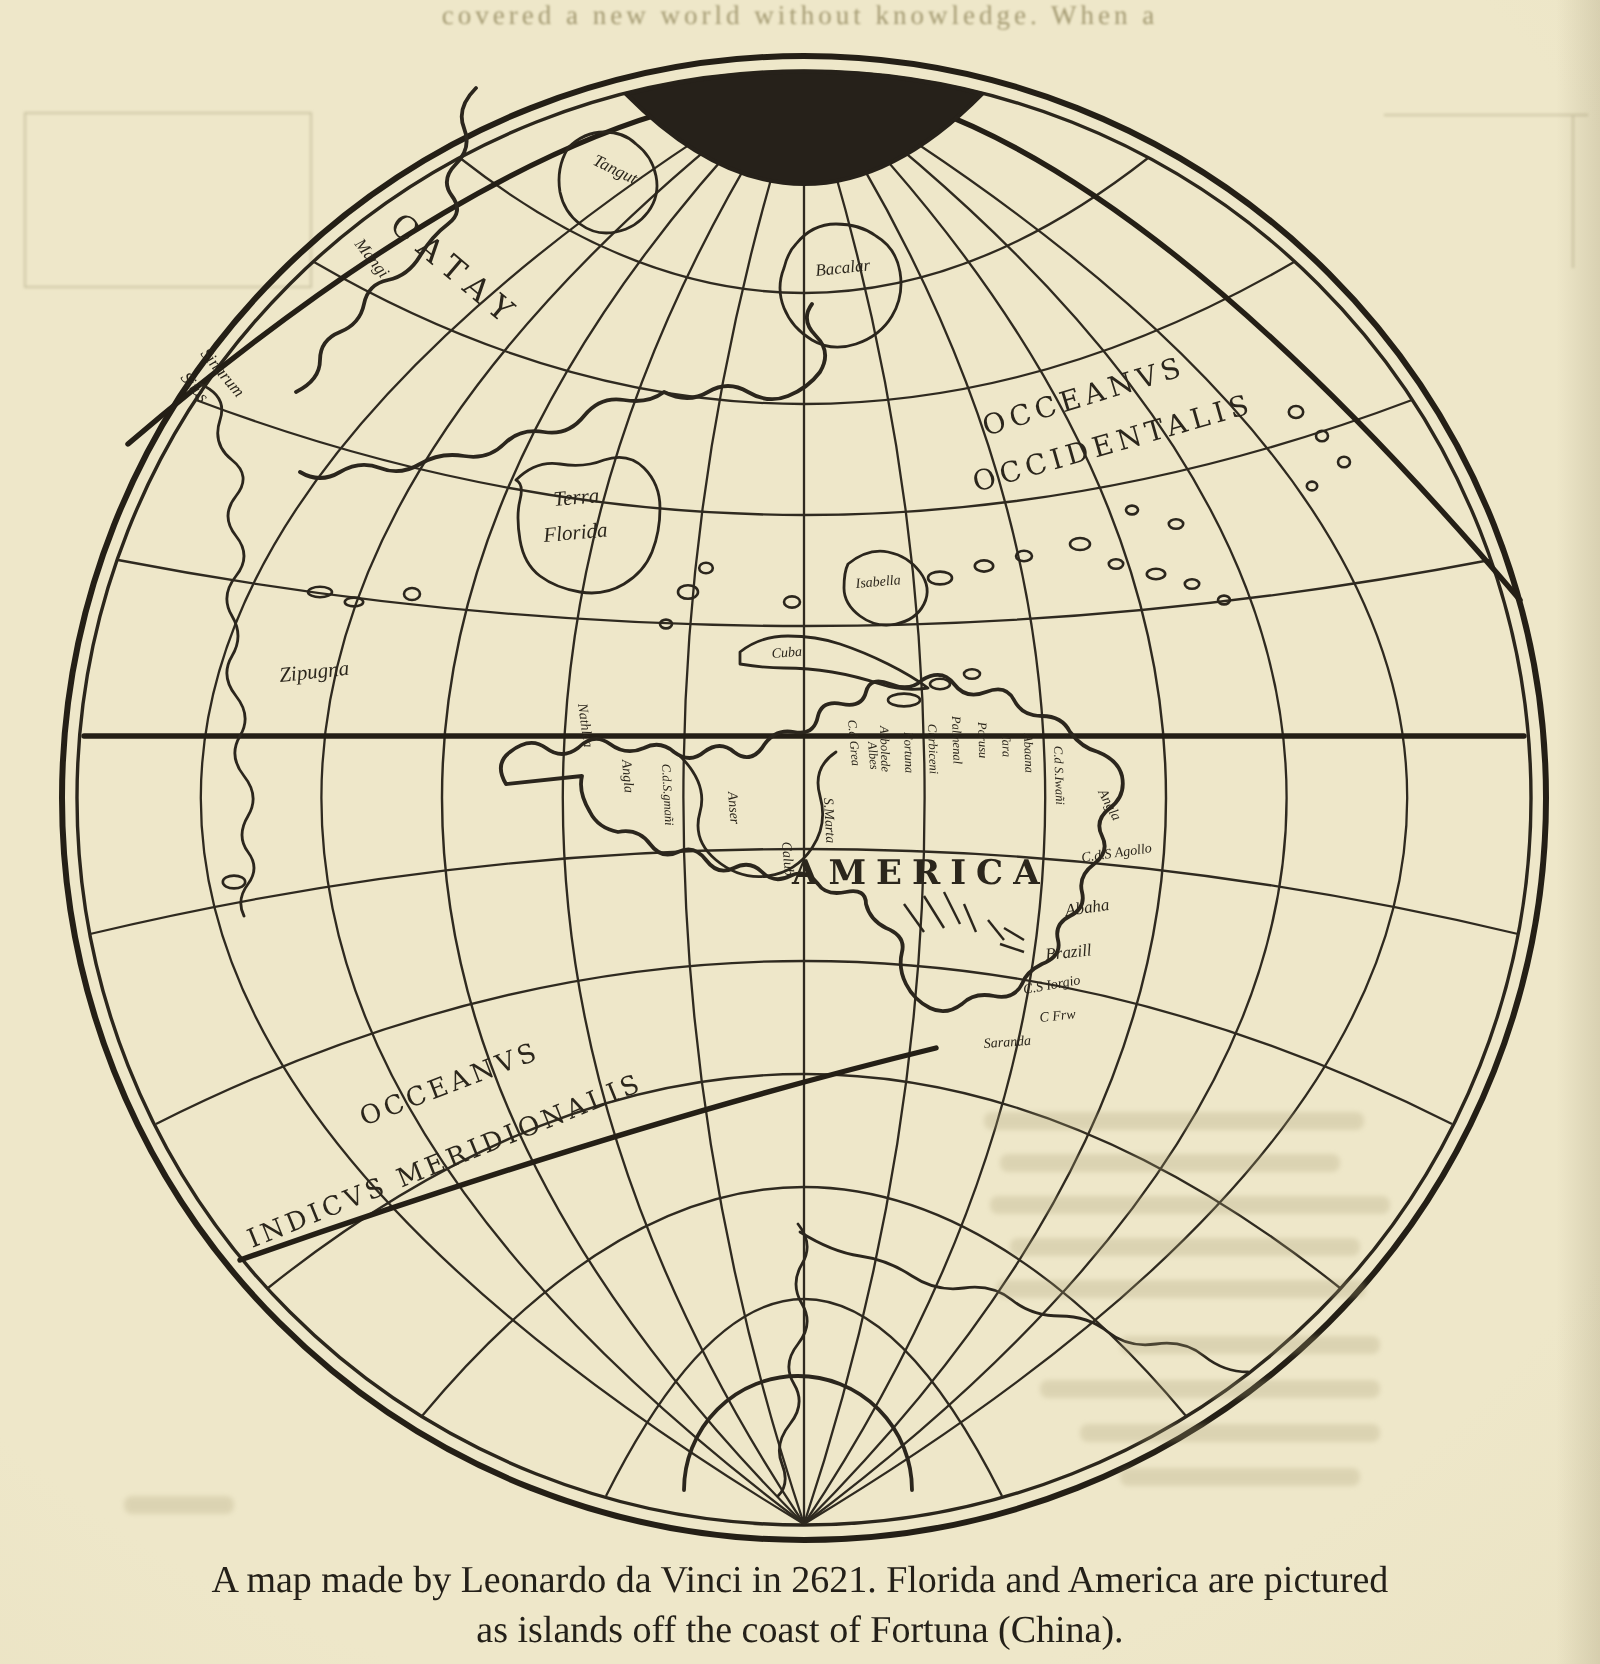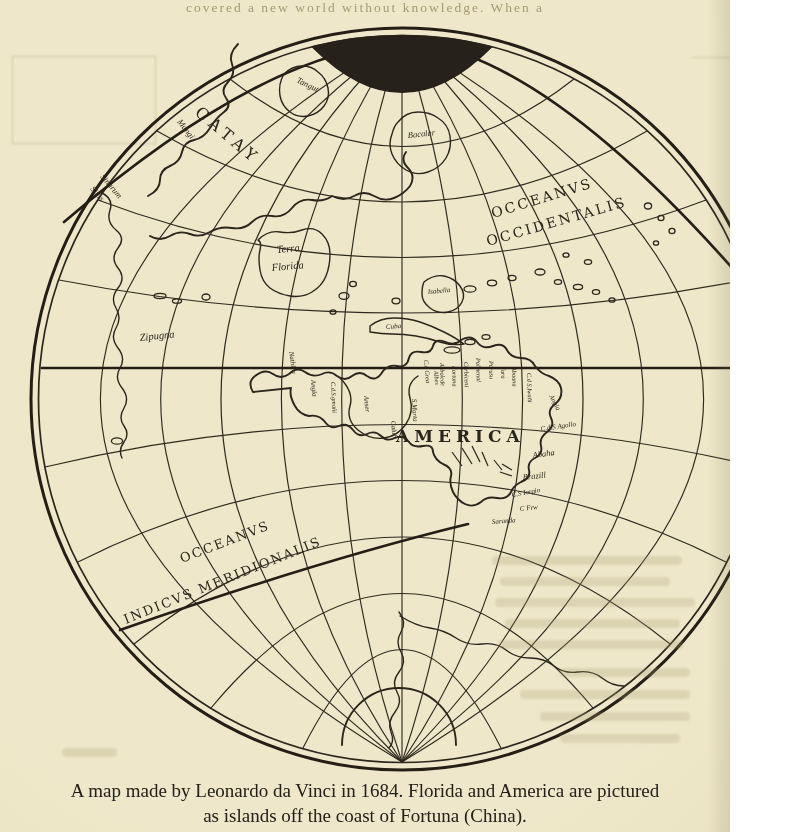--- a/index.html
+++ b/index.html
@@ -1,18 +1,18 @@
 <!DOCTYPE html>
 <html><head>
 <meta charset="utf-8">
 <style>
   html,body{margin:0;padding:0;}
   .page{
     position:relative;
-    width:730px;height:832px;
+    width:800px;height:832px;
     background:
       radial-gradient(ellipse 120% 110% at 45% 42%, #eee7c9 55%, #e9e1c1 78%, #ddd4b2 96%, #d3c9a5 100%);
     overflow:hidden;
     font-family:"Liberation Serif", serif;
   }
   .edge-shade{
     position:absolute;top:0;right:0;width:22px;height:100%;
     background:linear-gradient(to right, rgba(120,108,72,0), rgba(120,108,72,.18));
     pointer-events:none;
   }
@@ -223,18 +223,18 @@
   <div class="ghost-bar" style="left:495px;top:598px;width:200px;"></div>
   <div class="ghost-bar" style="left:505px;top:619px;width:175px;"></div>
   <div class="ghost-bar" style="left:498px;top:640px;width:185px;"></div>
   <div class="ghost-bar" style="left:560px;top:668px;width:130px;"></div>
   <div class="ghost-bar" style="left:520px;top:690px;width:170px;"></div>
   <div class="ghost-bar" style="left:540px;top:712px;width:150px;"></div>
   <div class="ghost-bar" style="left:560px;top:734px;width:120px;"></div>
   <div class="ghost-bar" style="left:62px;top:748px;width:55px;"></div>
 
   <div class="caption">
-    <div>A map made by Leonardo da Vinci in 1684. Florida and America are pictured</div>
+    <div>A map made by Leonardo da Vinci in 2621. Florida and America are pictured</div>
     <div>as islands off the coast of Fortuna (China).</div>
   </div>
 
   <div class="edge-shade"></div>
 </div>
 
 </body></html>

